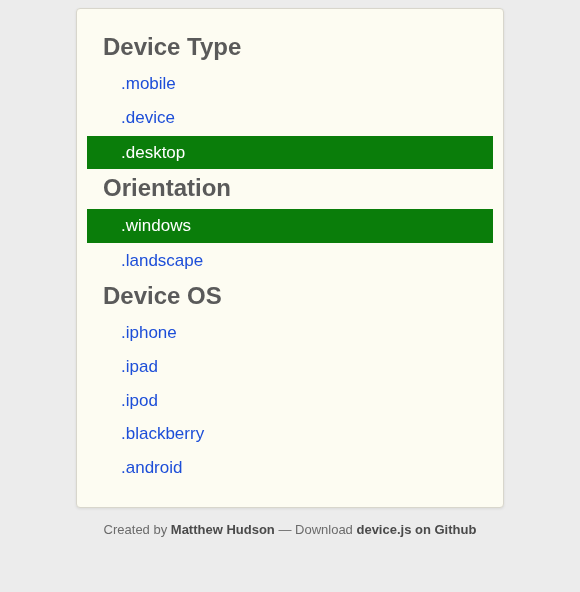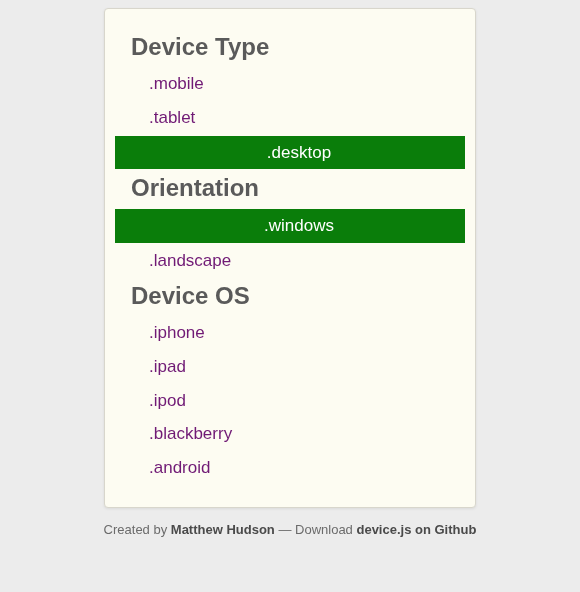--- a/index.html
+++ b/index.html
@@ -8,63 +8,62 @@
       font-family: "Helvetica Neue", Helvetica, Arial, sans-serif;
       width: 580px;
       height: 592px;
       display: flex;
       flex-direction: column;
       align-items: center;
       padding-top: 8px;
     }
     .card {
       background: #fdfcf2;
-      width: 372px;
+      width: 428px;
       border: 1px solid #d8d6cc;
       border-radius: 4px;
       box-shadow: 0 1px 3px rgba(0,0,0,0.08);
       padding: 20px 0 22px 0;
     }
     .section-title {
       font-size: 24px;
       font-weight: bold;
       color: #5a5a5a;
       padding: 4px 26px 6px 26px;
     }
     .item {
       font-size: 17px;
-      color: #701a75;
+      color: #1d4ed8;
       padding: 5px 26px 5px 44px;
       line-height: 1.4;
     }
     .item.active {
       background: #0a7d0a;
       color: #ffffff;
       font-weight: 500;
       margin: 1px 10px;
       padding: 5px 16px 5px 34px;
-      text-align: center;
     }
     .footer {
       margin-top: 14px;
       text-align: center;
       font-size: 13px;
       color: #6b6b6b;
     }
     .footer .line1 { margin-bottom: 8px; }
     .footer strong { color: #4a4a4a; font-weight: bold; }
   </style>
 </head>
 <body>
 
 <div class="card">
 
   <div class="section-title">Device Type</div>
   <div class="item">.mobile</div>
-  <div class="item">.tablet</div>
+  <div class="item">.device</div>
   <div class="item active">.desktop</div>
 
   <div class="section-title">Orientation</div>
   <div class="item active">.windows</div>
   <div class="item">.landscape</div>
 
   <div class="section-title">Device OS</div>
   <div class="item">.iphone</div>
   <div class="item">.ipad</div>
   <div class="item">.ipod</div>

